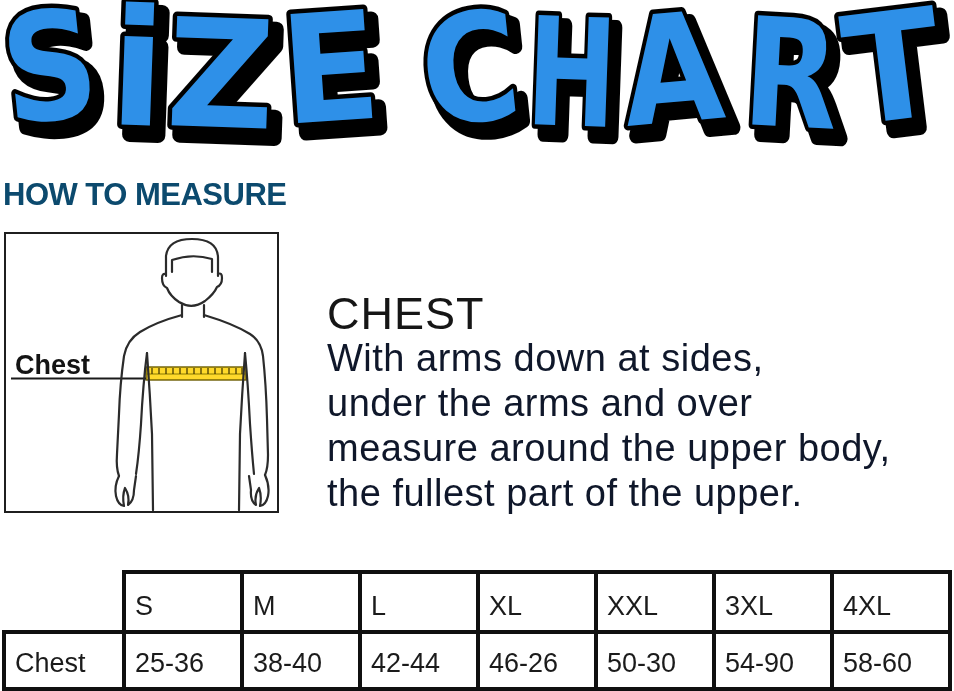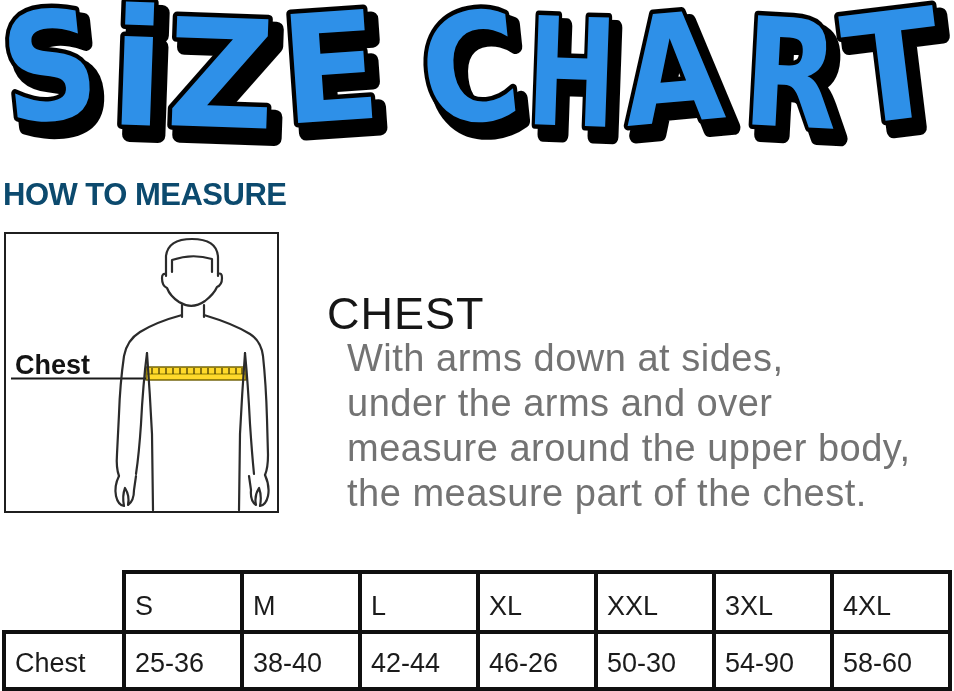--- a/index.html
+++ b/index.html
@@ -29,21 +29,21 @@
   .figure-svg .chest-label{
     font-family:"Liberation Sans",sans-serif;font-weight:700;font-size:27px;fill:#141414;
   }
   
   .chest-heading{
     position:absolute;left:327px;top:288px;font-size:45px;font-weight:400;
     letter-spacing:1px;color:#161616;white-space:nowrap;
   }
   .chest-lines{
     position:absolute;left:327px;top:336px;font-size:38px;line-height:45px;
-    letter-spacing:0.5px;color:#737373;white-space:nowrap;margin-left:20px;
+    letter-spacing:0.5px;color:#0f172a;white-space:nowrap;
   }
   
   .size-table{
     position:absolute;left:2px;top:570px;width:950px;
     border-collapse:collapse;table-layout:fixed;
   }
   .size-table td,.size-table th{
     border:4px solid #101010;vertical-align:bottom;text-align:left;
     padding:0 0 8px 9px;font-size:27px;font-weight:400;color:#1b1b1b;
     font-family:"Liberation Sans",sans-serif;overflow:hidden;
@@ -125,21 +125,21 @@
         <path d="M259,241 Q264,252 262,262 Q260,271 254,272 Q256,262 253,254 Q248,262 250,271 Q244,267 245,256 L243,242"></path>
       </g>
     </svg>
   </div>
 
   <div class="chest-heading">CHEST</div>
   <div class="chest-lines">
     <div>With arms down at sides,</div>
     <div>under the arms and over</div>
     <div>measure around the upper body,</div>
-    <div>the measure part of the chest.</div>
+    <div>the fullest part of the upper.</div>
   </div>
 
   <table class="size-table">
     <colgroup>
       <col style="width:120px">
       <col>
         <col>
         <col>
         <col>
         <col>

